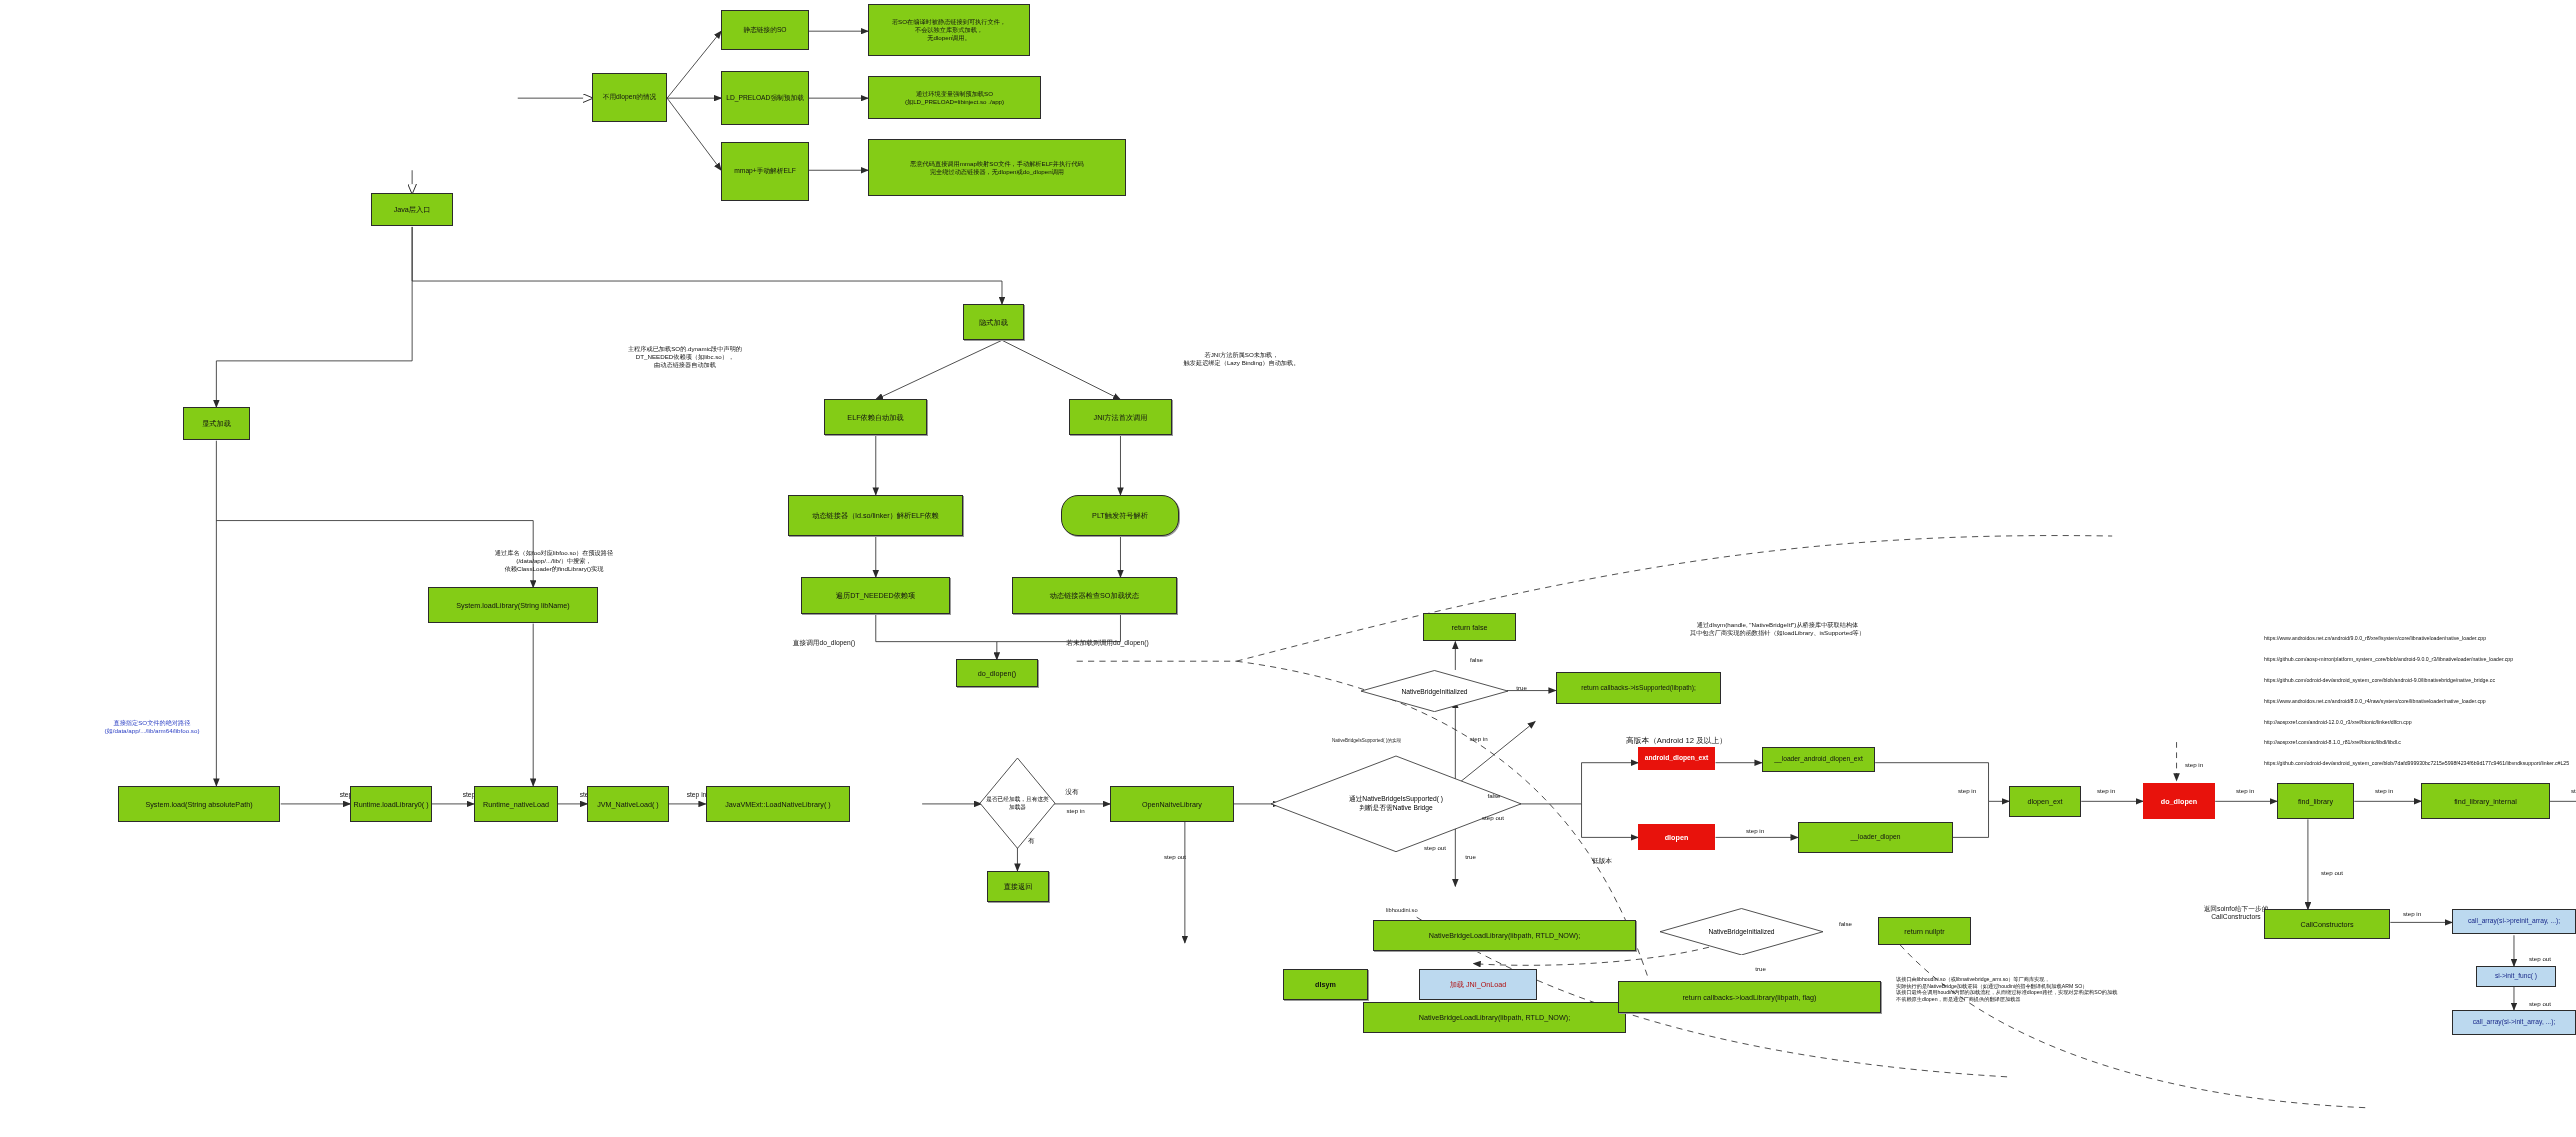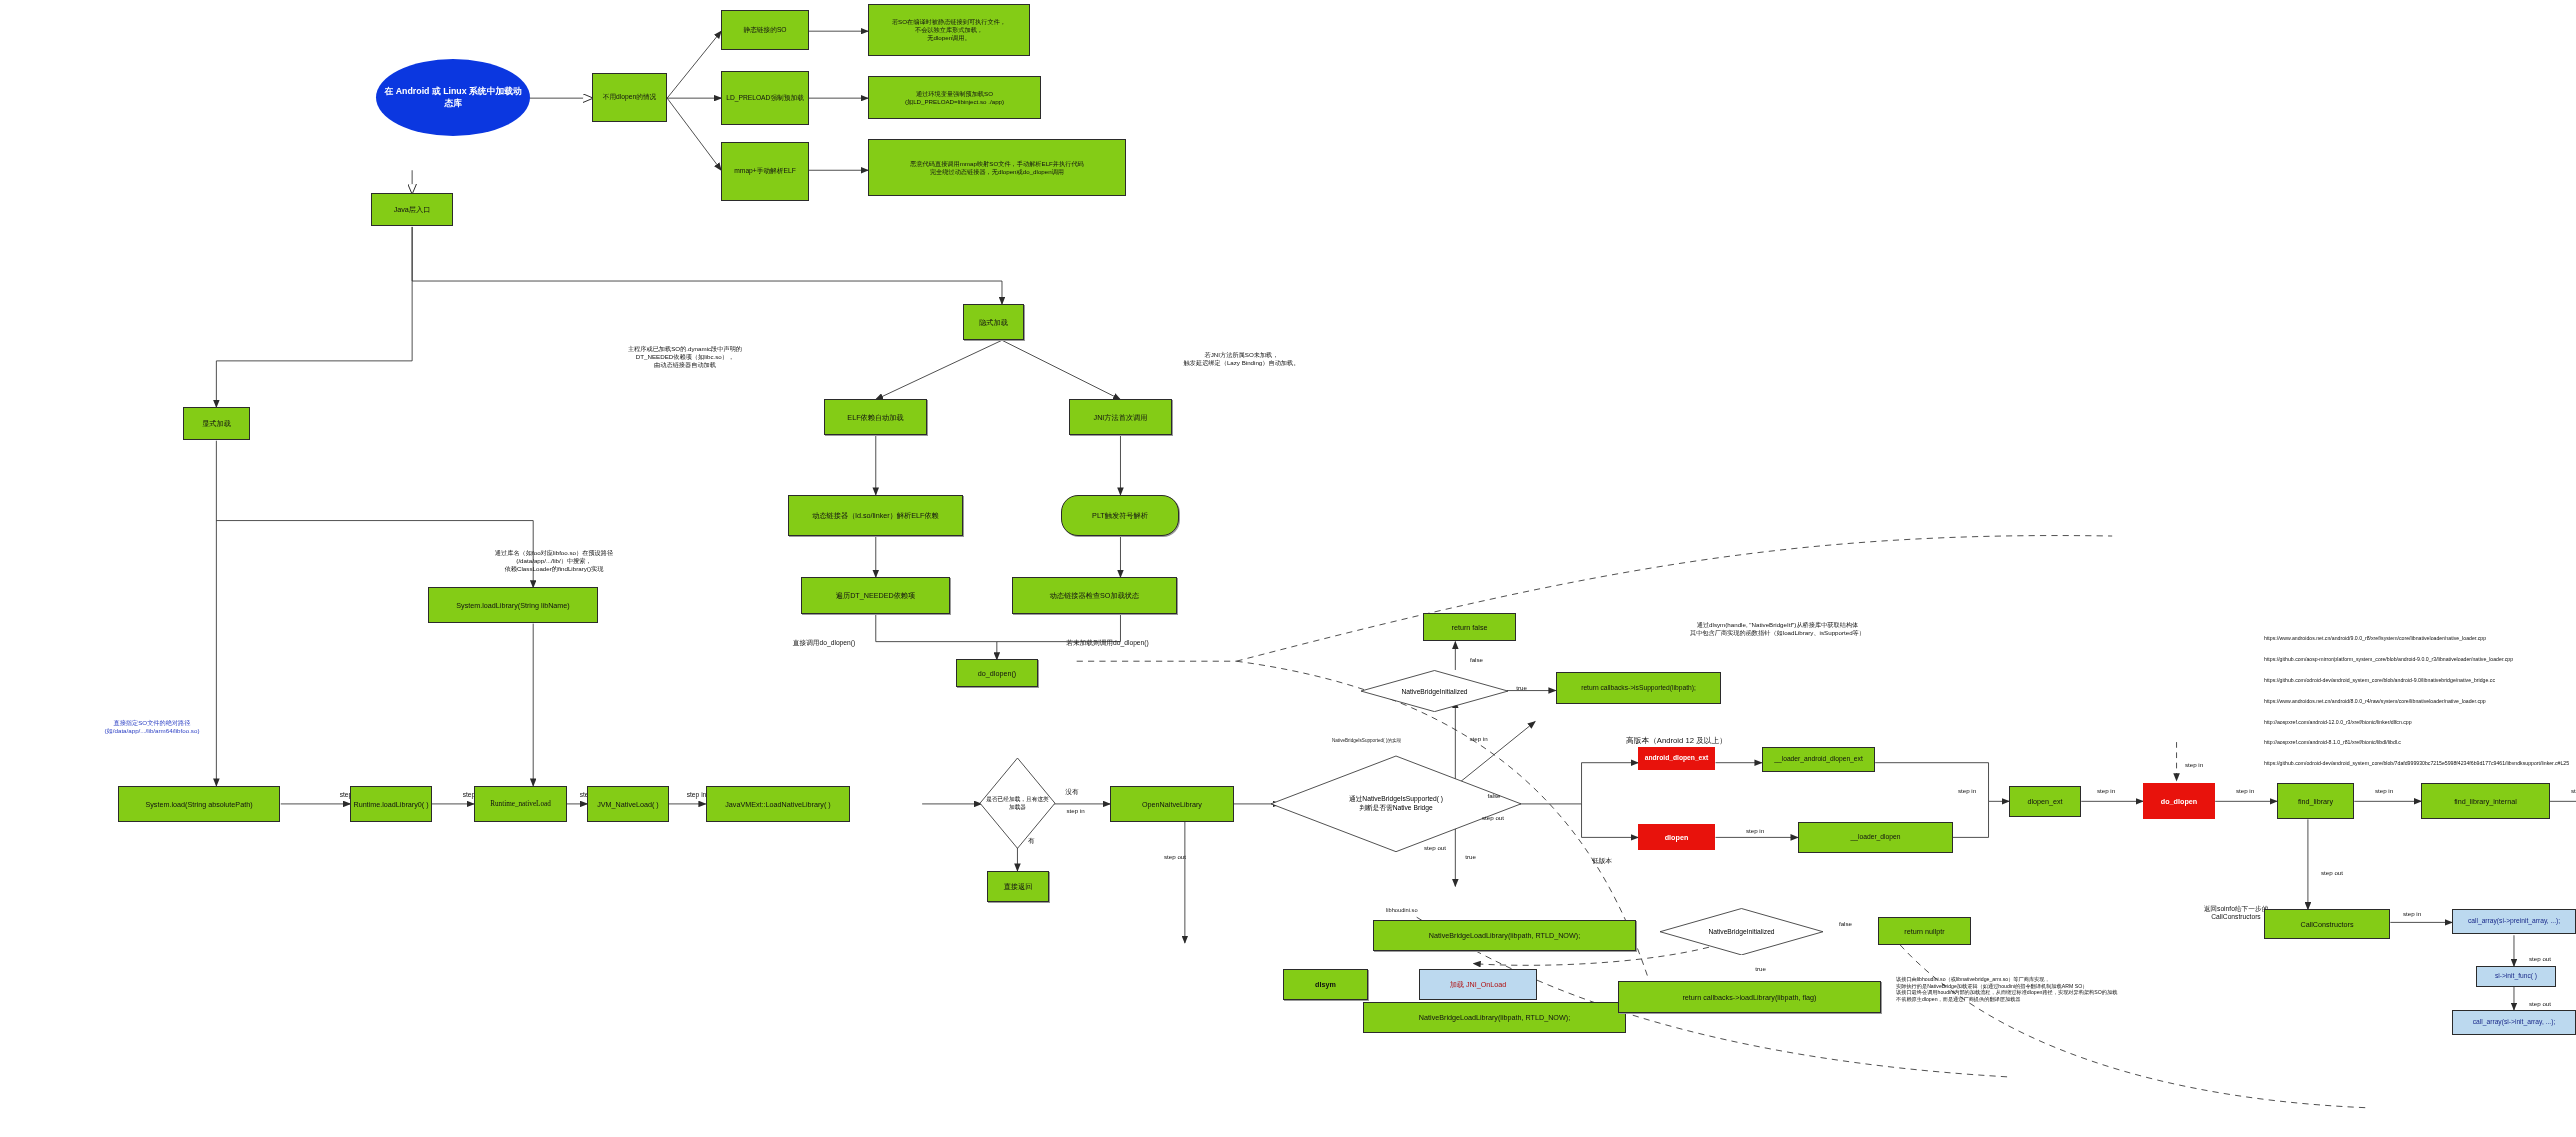--- a/index.html
+++ b/index.html
@@ -123,23 +123,20 @@
 
       <path d="M2090,1283 L2400,1283" stroke-dasharray="12,10"></path>
       <path d="M2400,1283 C3100,1100 3500,1030 4100,1040" stroke-dasharray="12,10"></path>
       <path d="M2400,1283 C2900,1350 3100,1600 3200,1900" stroke-dasharray="12,10"></path>
       <path d="M2750,1780 C2900,1870 3200,2050 3900,2090" stroke-dasharray="12,10"></path>
       <path d="M3420,1800 C3300,1870 3000,1880 2860,1870" stroke-dasharray="12,10" marker-end="url(#ah)"></path>
       <path d="M3660,1800 C3800,1980 4100,2130 4600,2150" stroke-dasharray="12,10"></path>
     </g>
   </svg>
 
-  <div class="ellipse" style="left:376px;top:59px;width:142px;height:77px;font-size:8.8px;padding:0 6.2px;">
-    <span>在 Android 或 Linux 系统中加载动态库</span>
-  </div>
 
   <div class="node noshadow" style="left:592px;top:73px;width:75px;height:49px;font-size:6.7px;">
     <span>不用dlopen的情况</span>
   </div>
 
   <div class="node noshadow" style="left:721px;top:10.3px;width:88px;height:40px;font-size:6.7px;">
     <span>静态链接的SO</span>
   </div>
   <div class="node noshadow" style="left:868px;top:4.1px;width:162px;height:52px;font-size:6.2px;white-space:pre-line;">
     <span>若SO在编译时被静态链接到可执行文件，
@@ -227,21 +224,21 @@
     <span>System.load(String absolutePath)</span>
   </div>
 
   <div class="label" style="left:334px;top:782px;width:31px;font-size:6.7px;">
     <span>step in</span></div>
   <div class="node noshadow" style="left:350px;top:786px;width:82px;height:36px;font-size:7.2px;">
     <span>Runtime.loadLibrary0( )</span>
   </div>
   <div class="label" style="left:457px;top:782px;width:31px;font-size:6.7px;">
     <span>step in</span></div>
-  <div class="node noshadow" style="left:474px;top:786px;width:93px;height:36px;font-size:7.2px;font-family:Liberation Serif, serif;">
+  <div class="node noshadow" style="left:474px;top:786px;width:84px;height:36px;font-size:7.2px;">
     <span>Runtime_nativeLoad</span>
   </div>
   <div class="label" style="left:574px;top:782px;width:31px;font-size:6.7px;">
     <span>step in</span></div>
   <div class="node noshadow" style="left:587px;top:786px;width:82px;height:36px;font-size:7.2px;">
     <span>JVM_NativeLoad( )</span>
   </div>
   <div class="label" style="left:681px;top:782px;width:31px;font-size:6.7px;">
     <span>step in</span></div>
   <div class="node noshadow" style="left:706px;top:786px;width:144px;height:36px;font-size:7.2px;">

